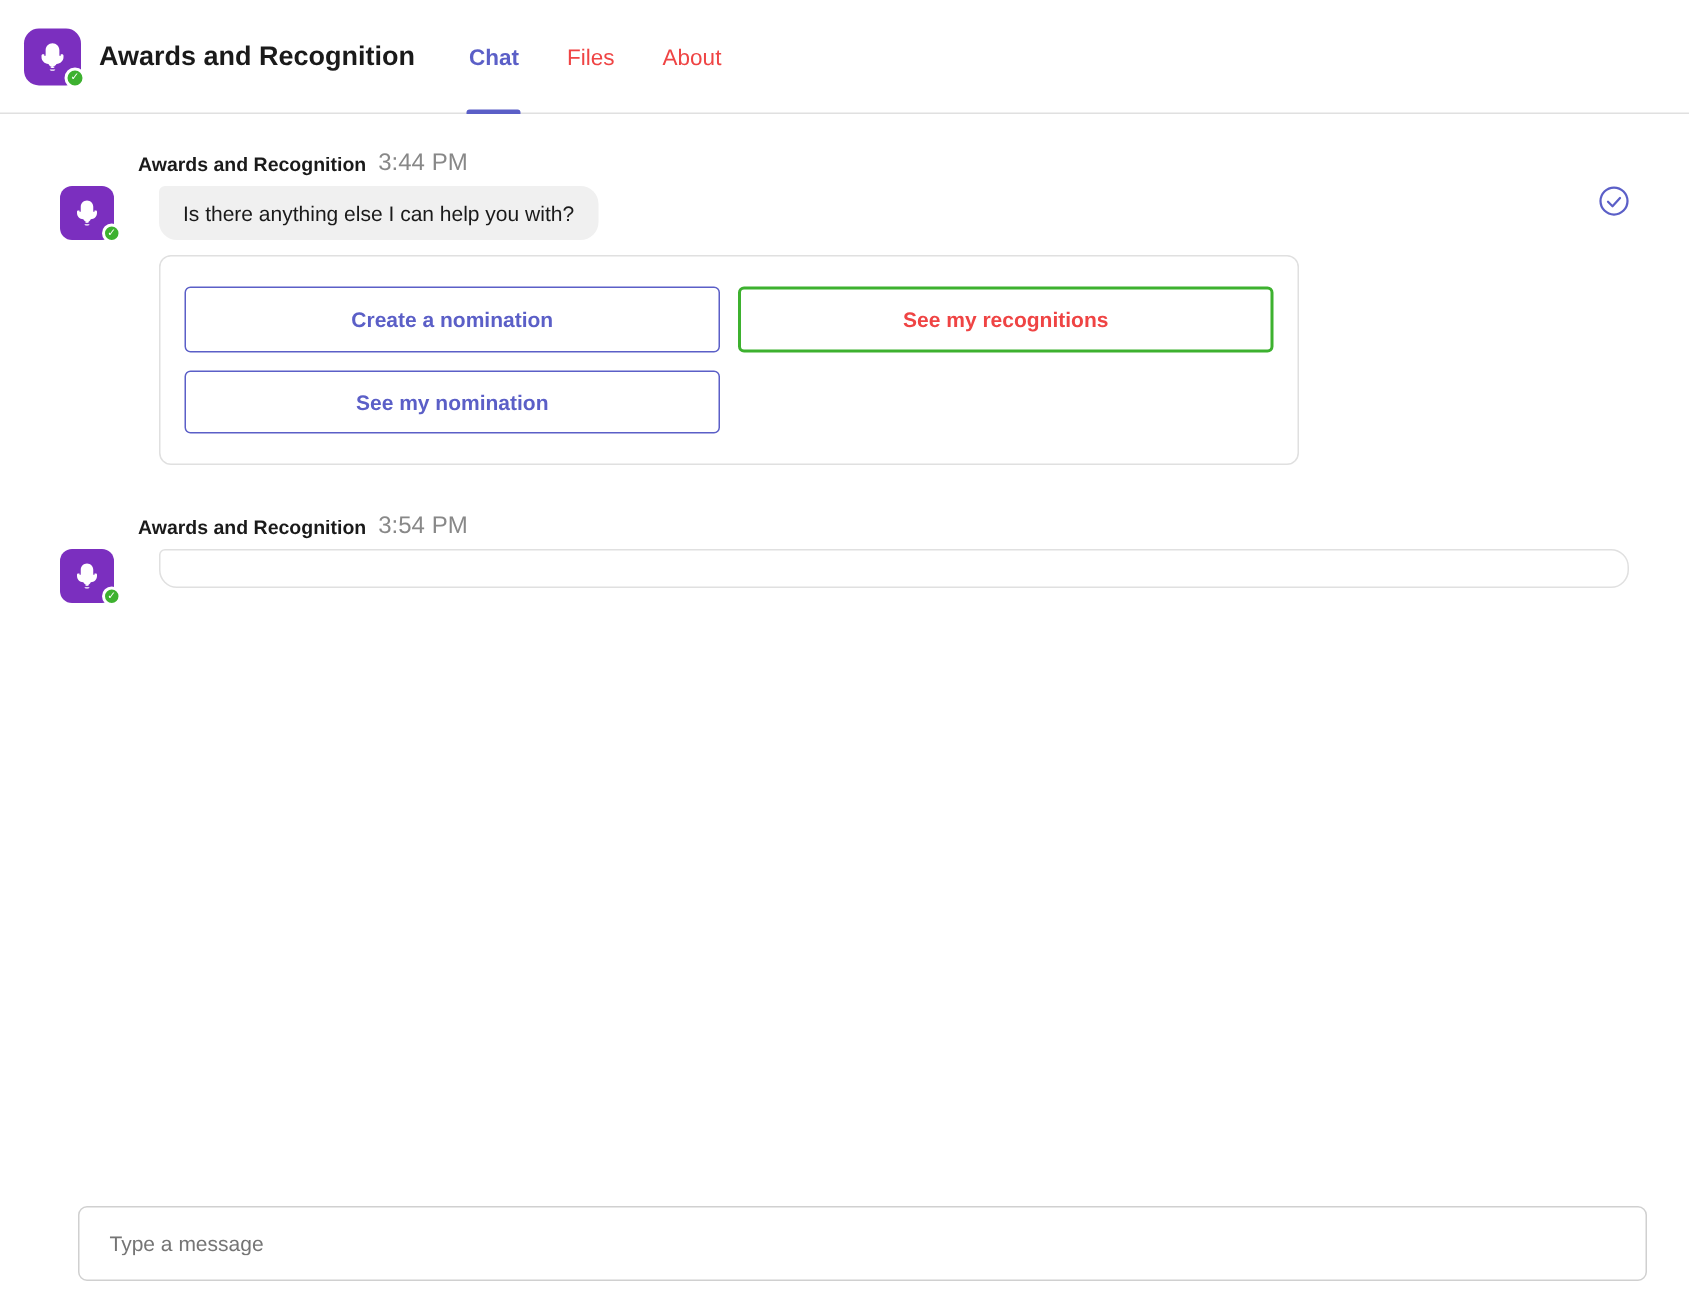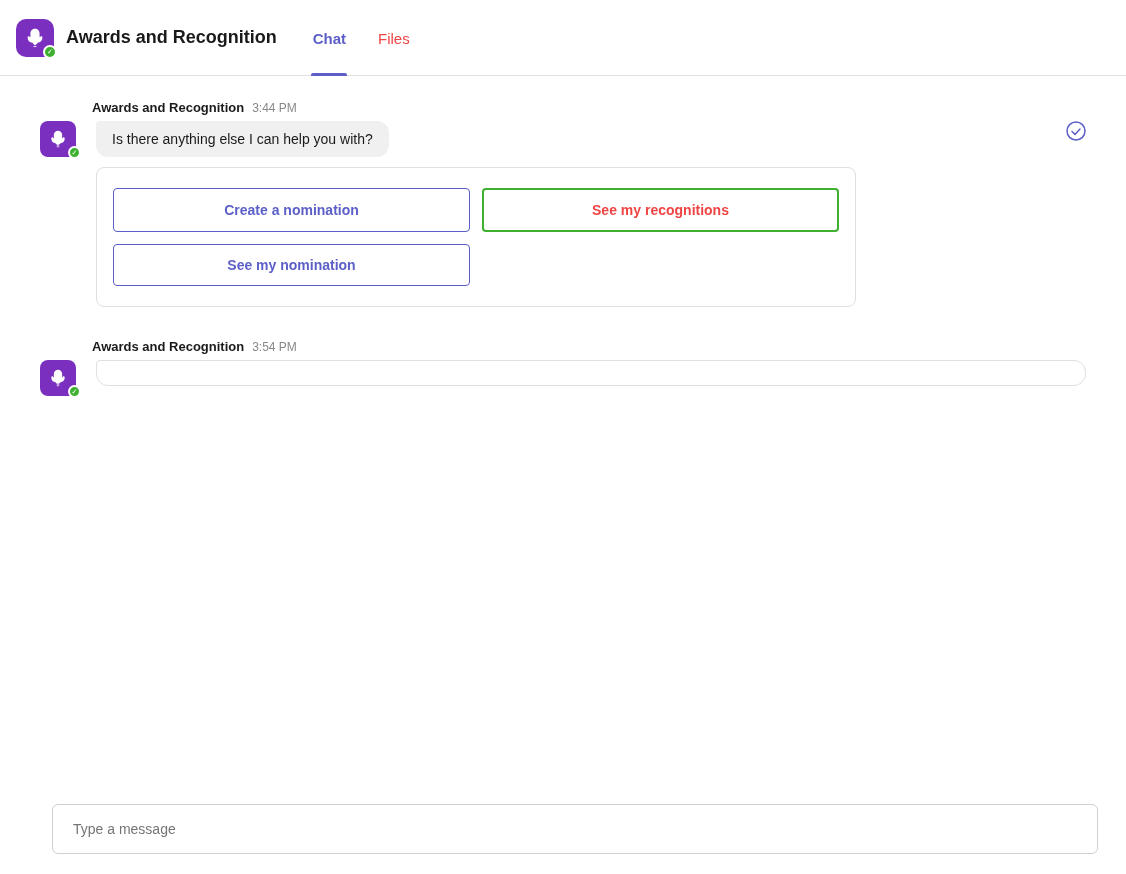--- a/index.html
+++ b/index.html
@@ -114,27 +114,27 @@
       gap: 8px;
       margin-bottom: 6px;
       padding-left: 52px;
     }
     .sender-name {
       font-size: 13px;
       font-weight: 600;
       color: #1a1a1a;
     }
     .message-time {
-      font-size: 12px;
+      font-size: 16px;
       color: #888;
     }
     .message-row {
       display: flex;
       align-items: flex-start;
-      gap: 18px;
+      gap: 28px;
     }
     .avatar-wrapper {
       position: relative;
       flex-shrink: 0;
       width: 38px;
     }
     .bot-avatar {
       width: 36px;
       height: 36px;
       background: #7b2fbf;
@@ -266,20 +266,21 @@
       <svg viewBox="0 0 24 24">
         <path d="M12 2C9.24 2 7 4.24 7 7v3H5c-.55 0-1 .45-1 1v1c0 2.76 2.24 5 5 5h.08C9.57 18.27 10.71 19 12 19s2.43-.73 2.92-1.84c.02-.05.05-.1.08-.16H15c2.76 0 5-2.24 5-5v-1c0-.55-.45-1-1-1h-2V7c0-2.76-2.24-5-5-5zm-5 9H6v-1h1v1zm10 0v-1h1v1h-1zm-5 9c-.73 0-1.38-.37-1.78-.93h3.56C13.38 19.63 12.73 20 12 20zm0 2c-1.1 0-2-.45-2-1h4c0 .55-.9 1-2 1z"></path>
       </svg>
     </div>
     <div class="green-check"></div>
   </div>
   <span class="app-title">Awards and Recognition</span>
   <nav class="nav-tabs">
     <a class="nav-tab active">Chat</a>
     <a class="nav-tab">Files</a>
+    <a class="nav-tab">About</a>
   </nav>
 </div>
 
 <div class="chat-area">
 
   <div class="message-block">
     <div class="message-meta">
       <span class="sender-name">Awards and Recognition</span>
       <span class="message-time">3:44 PM</span>
     </div>

